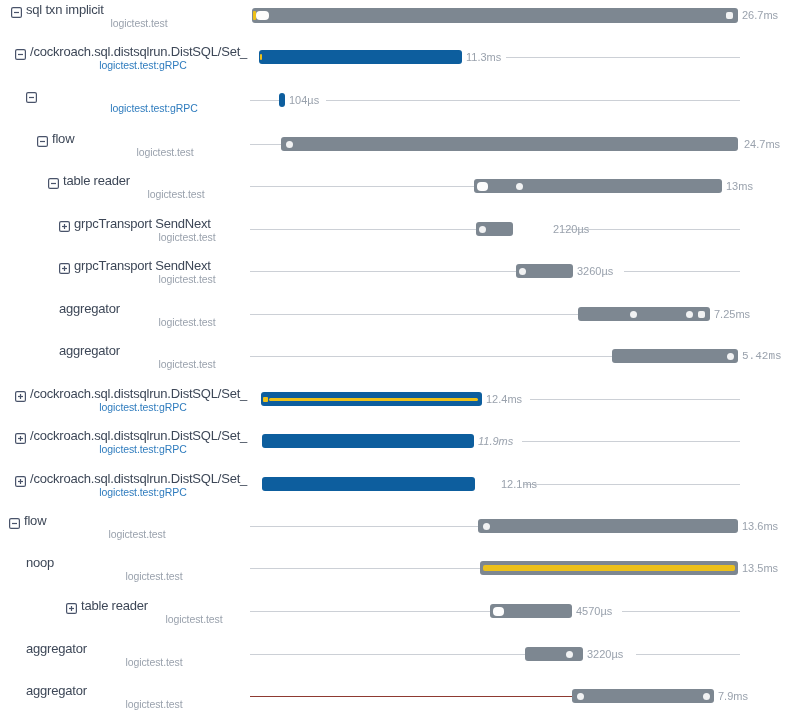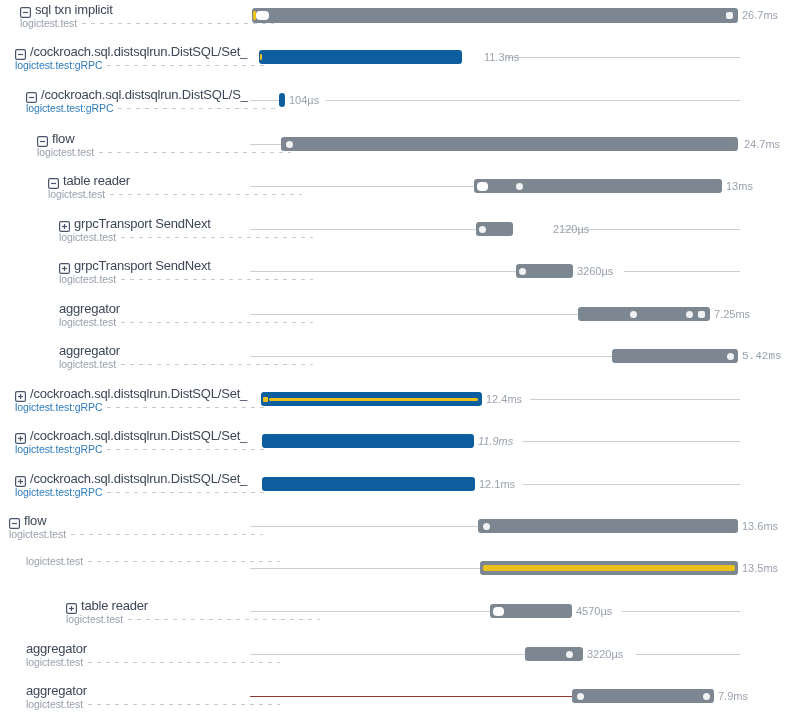--- a/index.html
+++ b/index.html
@@ -5,21 +5,21 @@
   html,body{margin:0;padding:0;background:#ffffff;}
   #trace{
     position:relative;width:786px;height:714px;overflow:hidden;
     font-family:"Liberation Sans","DejaVu Sans",sans-serif;background:#fff;
   }
   .row{position:absolute;left:0;width:786px;height:40px;}
   .label{position:absolute;left:0;top:0;width:256px;overflow:hidden;}
   .name-line{display:flex;align-items:center;white-space:nowrap;height:15px;}
   .name{font-size:13px;color:#3d4757;letter-spacing:-0.2px;}
   .icon{flex:0 0 auto;margin-right:4px;display:inline-block;width:11px;height:11px;}
-  .sub-line{display:flex;align-items:center;height:12px;}
+  .sub-line{display:flex;align-items:center;height:12px;flex-direction:column;}
   .subtitle{font-size:10.5px;color:#9aa2ad;white-space:nowrap;letter-spacing:-0.1px;}
   .subtitle.grpc{color:#2f7cbe;}
   .dash{flex:1 1 auto;height:1px;margin:0 2px 0 5px;
     background:repeating-linear-gradient(90deg,#c9cdd3 0 4px,transparent 4px 9px);}
   .tline{position:absolute;height:1px;top:13px;background:#ccd0d6;}
   .bar{position:absolute;border-radius:3px;}
   .bar.gray{background:#7d8791;}
   .bar.blue{background:#0d5e9e;}
   .marker{position:absolute;}
   .m-circle{width:7px;height:7px;border-radius:50%;background:#f1f2f3;}
@@ -28,21 +28,21 @@
   .m-ytick{background:#ecc01a;border-radius:1px;}
   .m-ysquare{background:#ecc01a;border-radius:1px;}
   .m-ystripe{background:#ecc01a;border-radius:2px;}
   .dur{position:absolute;top:7px;font-size:11px;color:#9aa2ad;white-space:nowrap;}
 </style>
 </head>
 <body>
 
 <div id="trace">
     <div class="row" style="top: 2px;">
-      <div class="label" style="padding-left: 20px;">
+      <div class="label" style="padding-left: 11px;">
         <div class="name-line">
           <div class="icon"><svg width="11" height="11" viewBox="0 0 11 11">
               <rect x="0.6" y="0.6" width="9.8" height="9.8" rx="1.5" fill="#ffffff" stroke="#49536a" stroke-width="1.2"></rect>
               <line x1="3" y1="5.5" x2="8" y2="5.5" stroke="#49536a" stroke-width="1.2"></line>
             </svg></div>
           <span class="name">sql txn implicit</span>
         </div>
         <div class="sub-line">
           <span class="subtitle">logictest.test</span>
           <div class="dash"></div>
@@ -64,30 +64,29 @@
           <span class="name">/cockroach.sql.distsqlrun.DistSQL/Set_</span>
         </div>
         <div class="sub-line">
           <span class="subtitle grpc">logictest.test:gRPC</span>
           <div class="dash"></div>
         </div>
       </div>
       <div class="tline" style="left: 506px; width: 234px;"></div>
       <div class="bar blue" style="left: 259px; width: 203px; height: 14px; top: 6px;"></div>
       <div class="marker m-ytick" style="left: 260px; width: 2px; height: 6px; top: 10px;"></div>
-      <div class="dur" style="left: 484px;">11.3ms</div>
+      <div class="dur" style="left: 466px;">11.3ms</div>
     </div>
     <div class="row" style="top: 87px;">
       <div class="label" style="padding-left: 26px;">
         <div class="name-line">
           <div class="icon"><svg width="11" height="11" viewBox="0 0 11 11">
               <rect x="0.6" y="0.6" width="9.8" height="9.8" rx="1.5" fill="#ffffff" stroke="#49536a" stroke-width="1.2"></rect>
               <line x1="3" y1="5.5" x2="8" y2="5.5" stroke="#49536a" stroke-width="1.2"></line>
             </svg></div>
-          <span class="name">/cockroach.sql.distsqlrun.DistSQL/S_</span>
         </div>
         <div class="sub-line">
           <span class="subtitle grpc">logictest.test:gRPC</span>
           <div class="dash"></div>
         </div>
       </div>
       <div class="tline" style="left: 250px; width: 29px;"></div>
       <div class="tline" style="left: 326px; width: 414px;"></div>
       <div class="bar blue" style="left: 279px; width: 6px; height: 14px; top: 6px;"></div>
       <div class="dur" style="left: 289px;">104µs</div>
@@ -255,21 +254,21 @@
             </svg></div>
           <span class="name">/cockroach.sql.distsqlrun.DistSQL/Set_</span>
         </div>
         <div class="sub-line">
           <span class="subtitle grpc">logictest.test:gRPC</span>
           <div class="dash"></div>
         </div>
       </div>
       <div class="tline" style="left: 523px; width: 217px;"></div>
       <div class="bar blue" style="left: 262px; width: 213px; height: 14px; top: 6px;"></div>
-      <div class="dur" style="left: 479px;">12.1ms</div>
+      <div class="dur" style="left: 501px;">12.1ms</div>
     </div>
     <div class="row" style="top: 513px;">
       <div class="label" style="padding-left: 9px;">
         <div class="name-line">
           <div class="icon"><svg width="11" height="11" viewBox="0 0 11 11">
               <rect x="0.6" y="0.6" width="9.8" height="9.8" rx="1.5" fill="#ffffff" stroke="#49536a" stroke-width="1.2"></rect>
               <line x1="3" y1="5.5" x2="8" y2="5.5" stroke="#49536a" stroke-width="1.2"></line>
             </svg></div>
           <span class="name">flow</span>
         </div>
@@ -278,20 +277,23 @@
           <div class="dash"></div>
         </div>
       </div>
       <div class="tline" style="left: 250px; width: 228px;"></div>
       <div class="bar gray" style="left: 478px; width: 260px; height: 14px; top: 6px;"></div>
       <div class="marker m-circle" style="left: 483px; top: 10px;"></div>
       <div class="dur" style="left: 742px;">13.6ms</div>
     </div>
     <div class="row" style="top: 555px;">
       <div class="label" style="padding-left: 26px;">
+        <div class="name-line">
+          <span class="name">noop</span>
+        </div>
         <div class="sub-line">
           <span class="subtitle">logictest.test</span>
           <div class="dash"></div>
         </div>
       </div>
       <div class="tline" style="left: 250px; width: 230px;"></div>
       <div class="bar gray" style="left: 480px; width: 258px; height: 14px; top: 6px;"></div>
       <div class="marker m-ystripe" style="left: 483px; width: 252px; height: 6px; top: 10px;"></div>
       <div class="dur" style="left: 742px;">13.5ms</div>
     </div>

